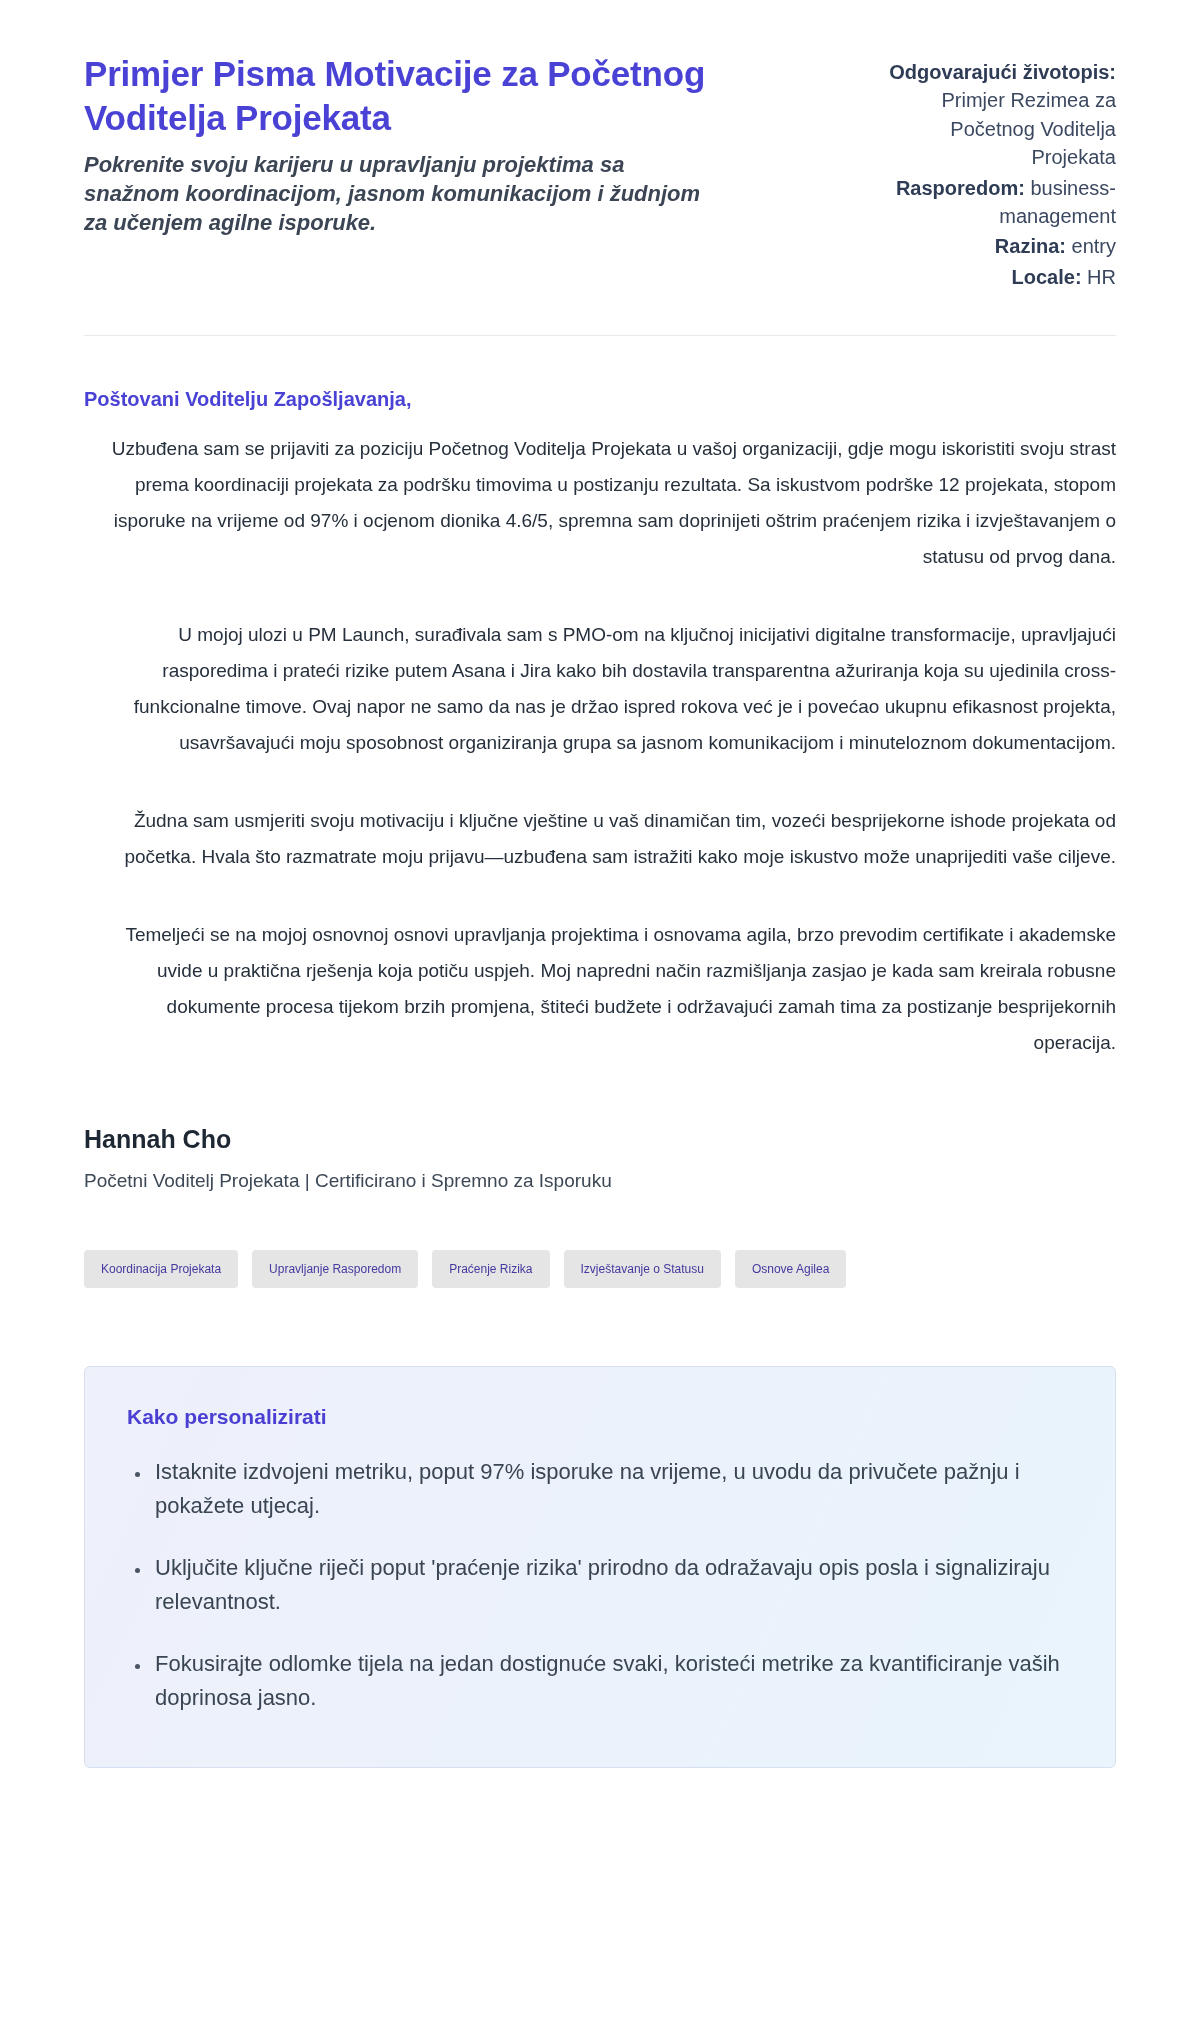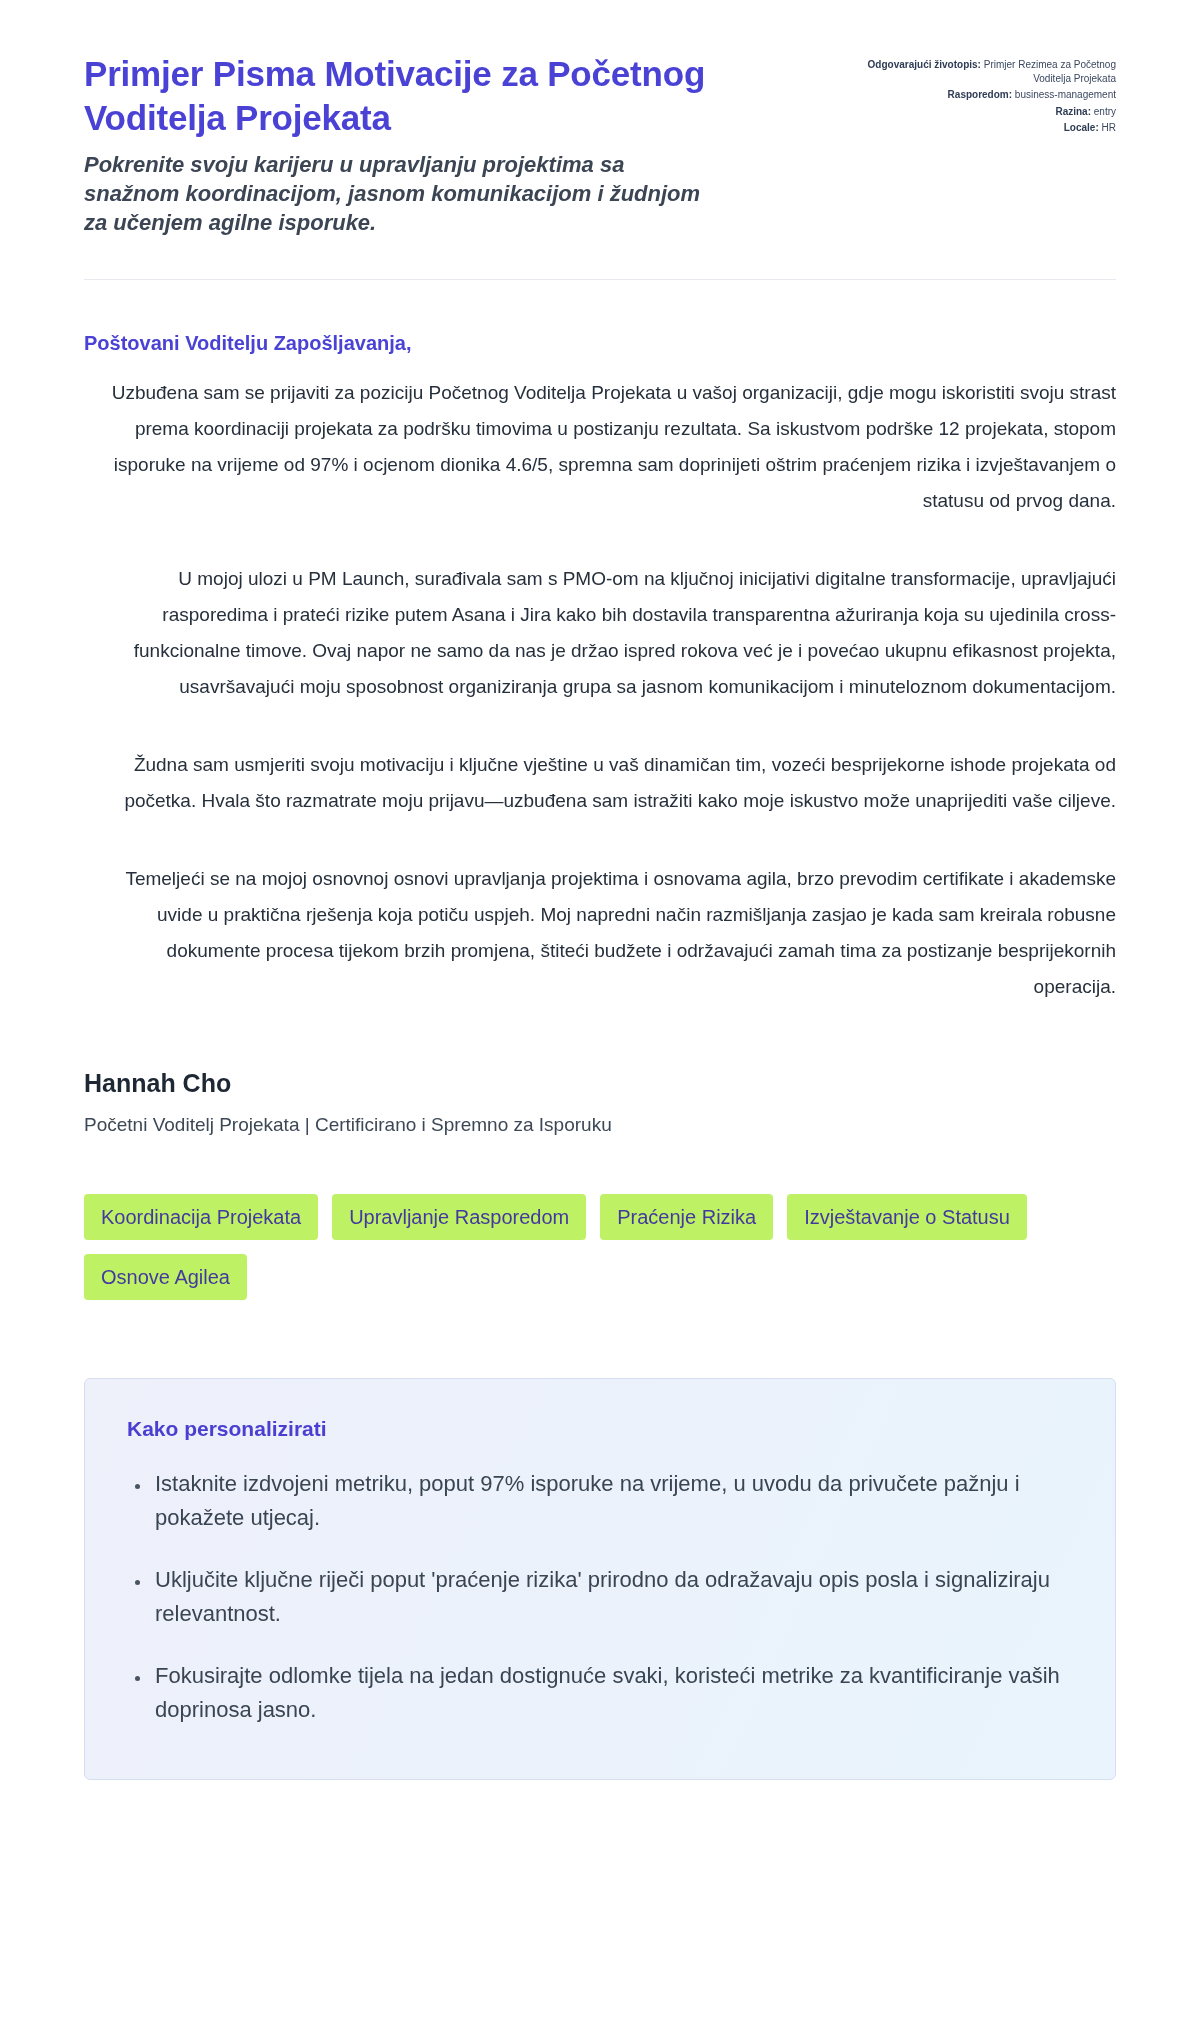--- a/index.html
+++ b/index.html
@@ -24,21 +24,21 @@
     letter-spacing: -0.2px;
   }
   .subtitle {
     margin: 10px 0 0 0;
     font-size: 22px;
     line-height: 1.32;
     font-weight: 700;
     color: #3b4554;
     font-style: italic;
   }
-  .meta { width: 252px; text-align: right; font-size: 10px; line-height: 1.42; color: #33415a; padding-top: 6px; }
+  .meta { width: 252px; text-align: right; font-size: 20px; line-height: 1.42; color: #33415a; padding-top: 6px; }
   .meta-row { margin-bottom: 2px; }
   .meta-label { font-weight: 800; color: #2f3c55; }
   .meta-value { font-weight: 400; color: #3b4860; }
 
   .divider { border: none; border-top: 1px solid #e7e9ee; margin: 42px 0 0 0; }
 
   
   .greeting {
     margin-top: 52px;
     font-size: 20px;
@@ -54,23 +54,23 @@
   }
   .letter .first-par { margin-top: 34px; }
 
   .signature-name { margin-top: 64px; font-size: 25px; font-weight: 800; color: #1e2835; }
   .signature-title { margin-top: 16px; font-size: 19px; color: #3d4856; }
 
   
   .tags { margin-top: 58px; display: flex; flex-wrap: wrap; gap: 14px; max-width: 1000px; }
   .tag {
     display: inline-block;
-    background: #bef264;
+    background: #e5e5e5;
     color: #44399f;
-    font-size: 20px;
+    font-size: 12px;
     line-height: 1;
     padding: 13px 17px;
     border-radius: 4px;
     cursor: pointer;
   }
 
   
   .tips-box {
     margin-top: 78px;
     background: linear-gradient(115deg, #eef0fa 0%, #ebf2fb 55%, #e9f4fd 100%);

